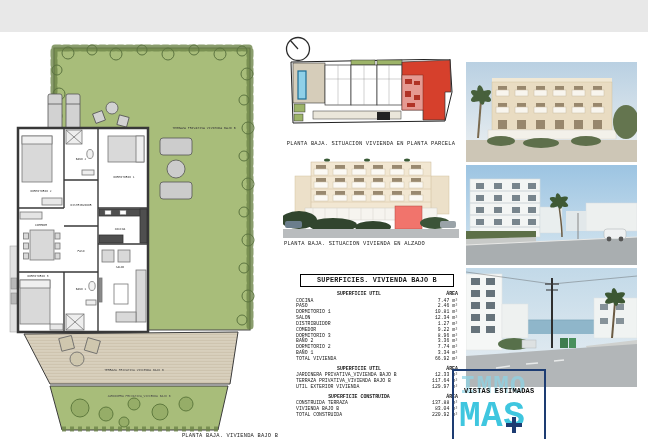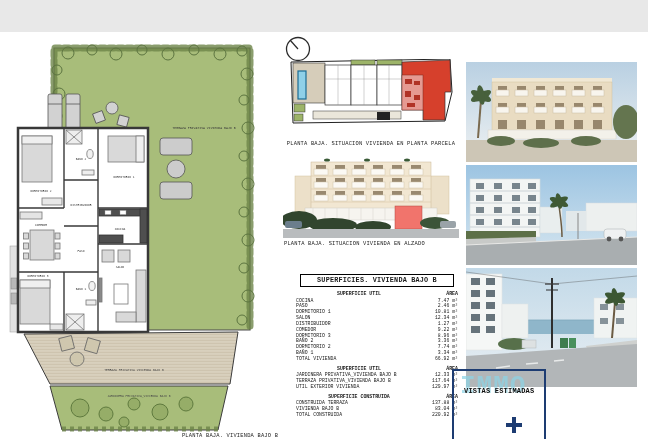--- a/index.html
+++ b/index.html
@@ -622,20 +622,21 @@
     <g stroke="#e8eaea" stroke-width="1.6">
       <line x1="30" y1="100" x2="44" y2="98"></line>
         <line x1="60" y1="96" x2="72" y2="95"></line>
         <line x1="88" y1="93" x2="98" y2="92"></line>
     </g>
   </svg>
 
   <div class="logo-box">
     <div class="logo-immo">IMMO</div>
     <div class="logo-vistas">VISTAS ESTIMADAS</div>
+    <div class="logo-mas">MAS</div>
     <svg class="logo-plus" width="16" height="16" viewBox="0 0 16 16">
       <rect x="6" y="0" width="4" height="16" fill="#1d3c72"></rect>
       <rect x="0" y="6" width="16" height="4" fill="#1d3c72"></rect>
     </svg>
   </div>
 
   <div class="rule" style="top:416px"></div>
   <div class="disclaimer">
     <div>Planos e imágenes meramente informativo, no contractual. Puede sufrir modificaciones en</div>
     <div>el proceso de realización del Proyecto o de la concesión de la Licencia de Construcción.</div>

